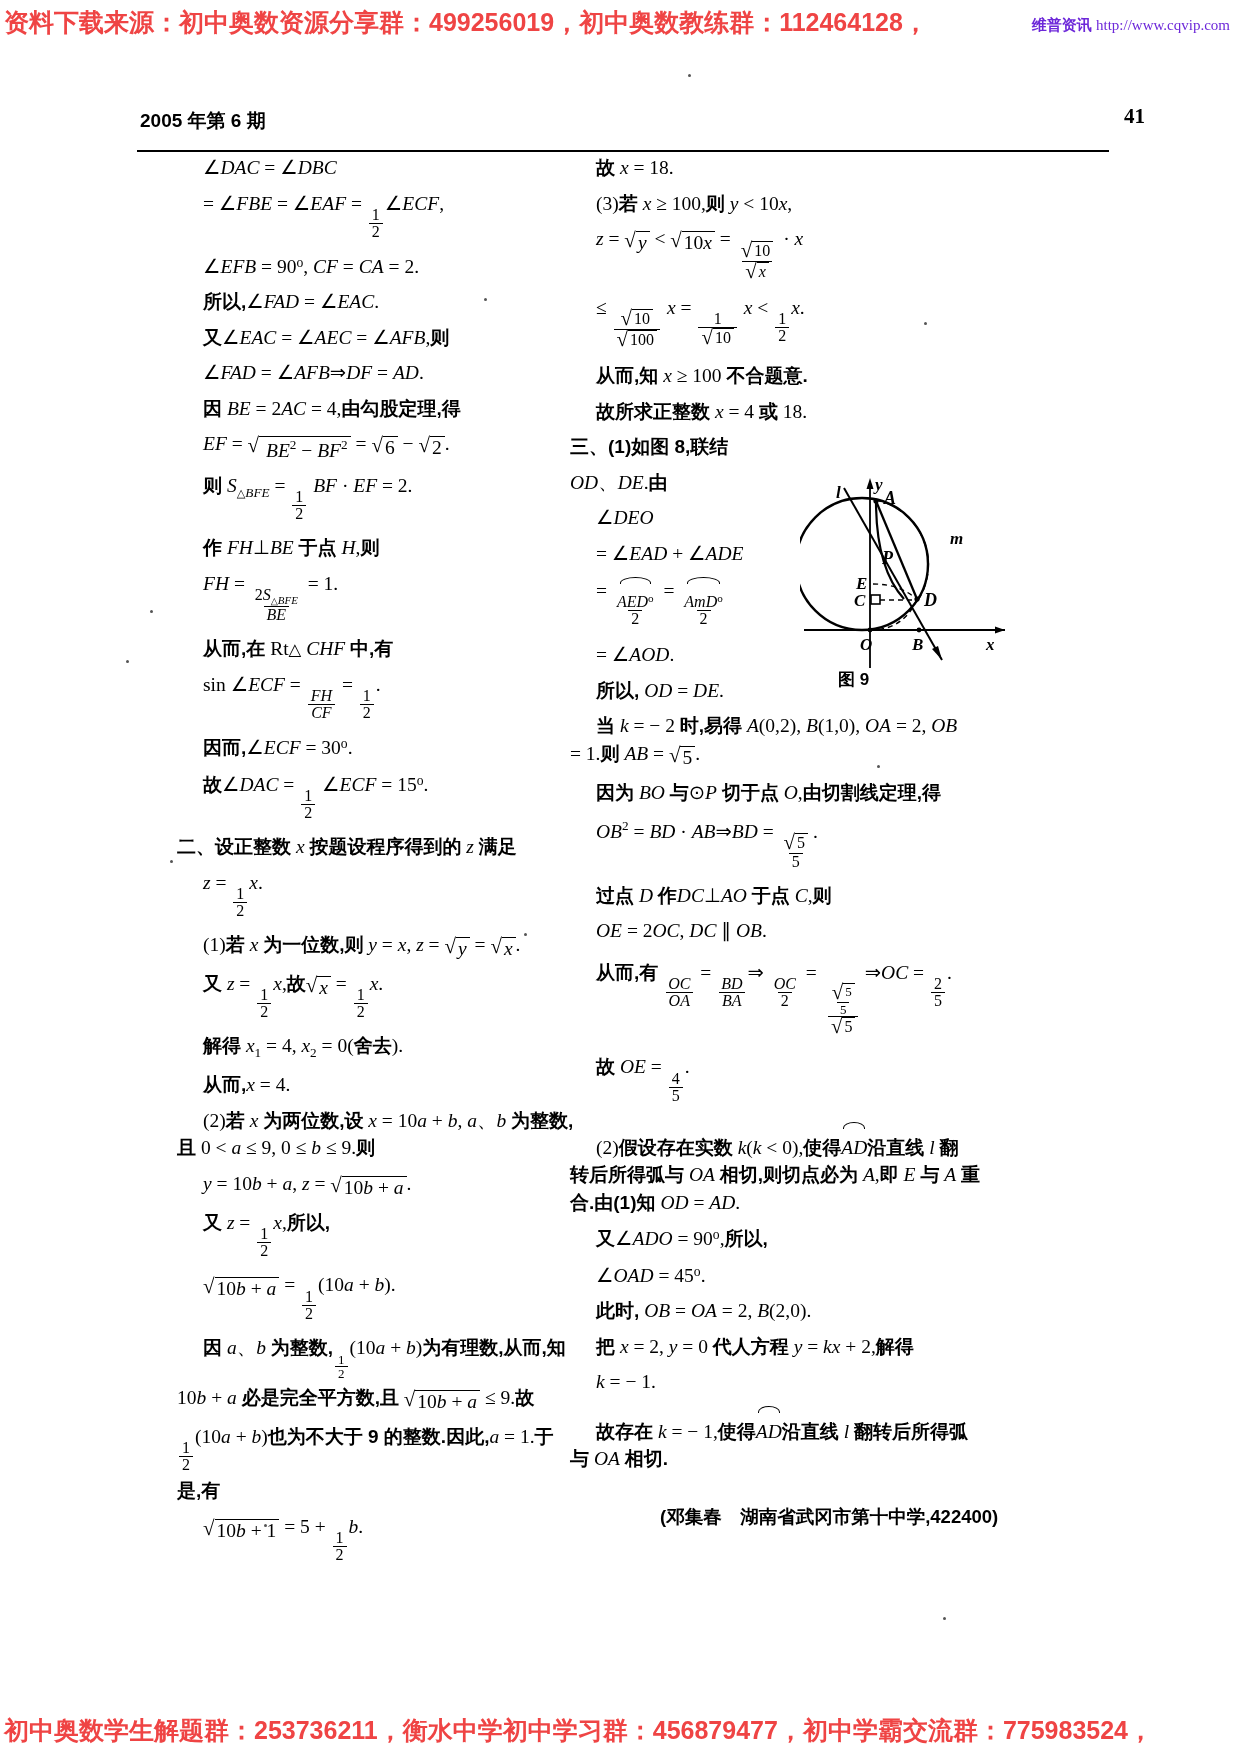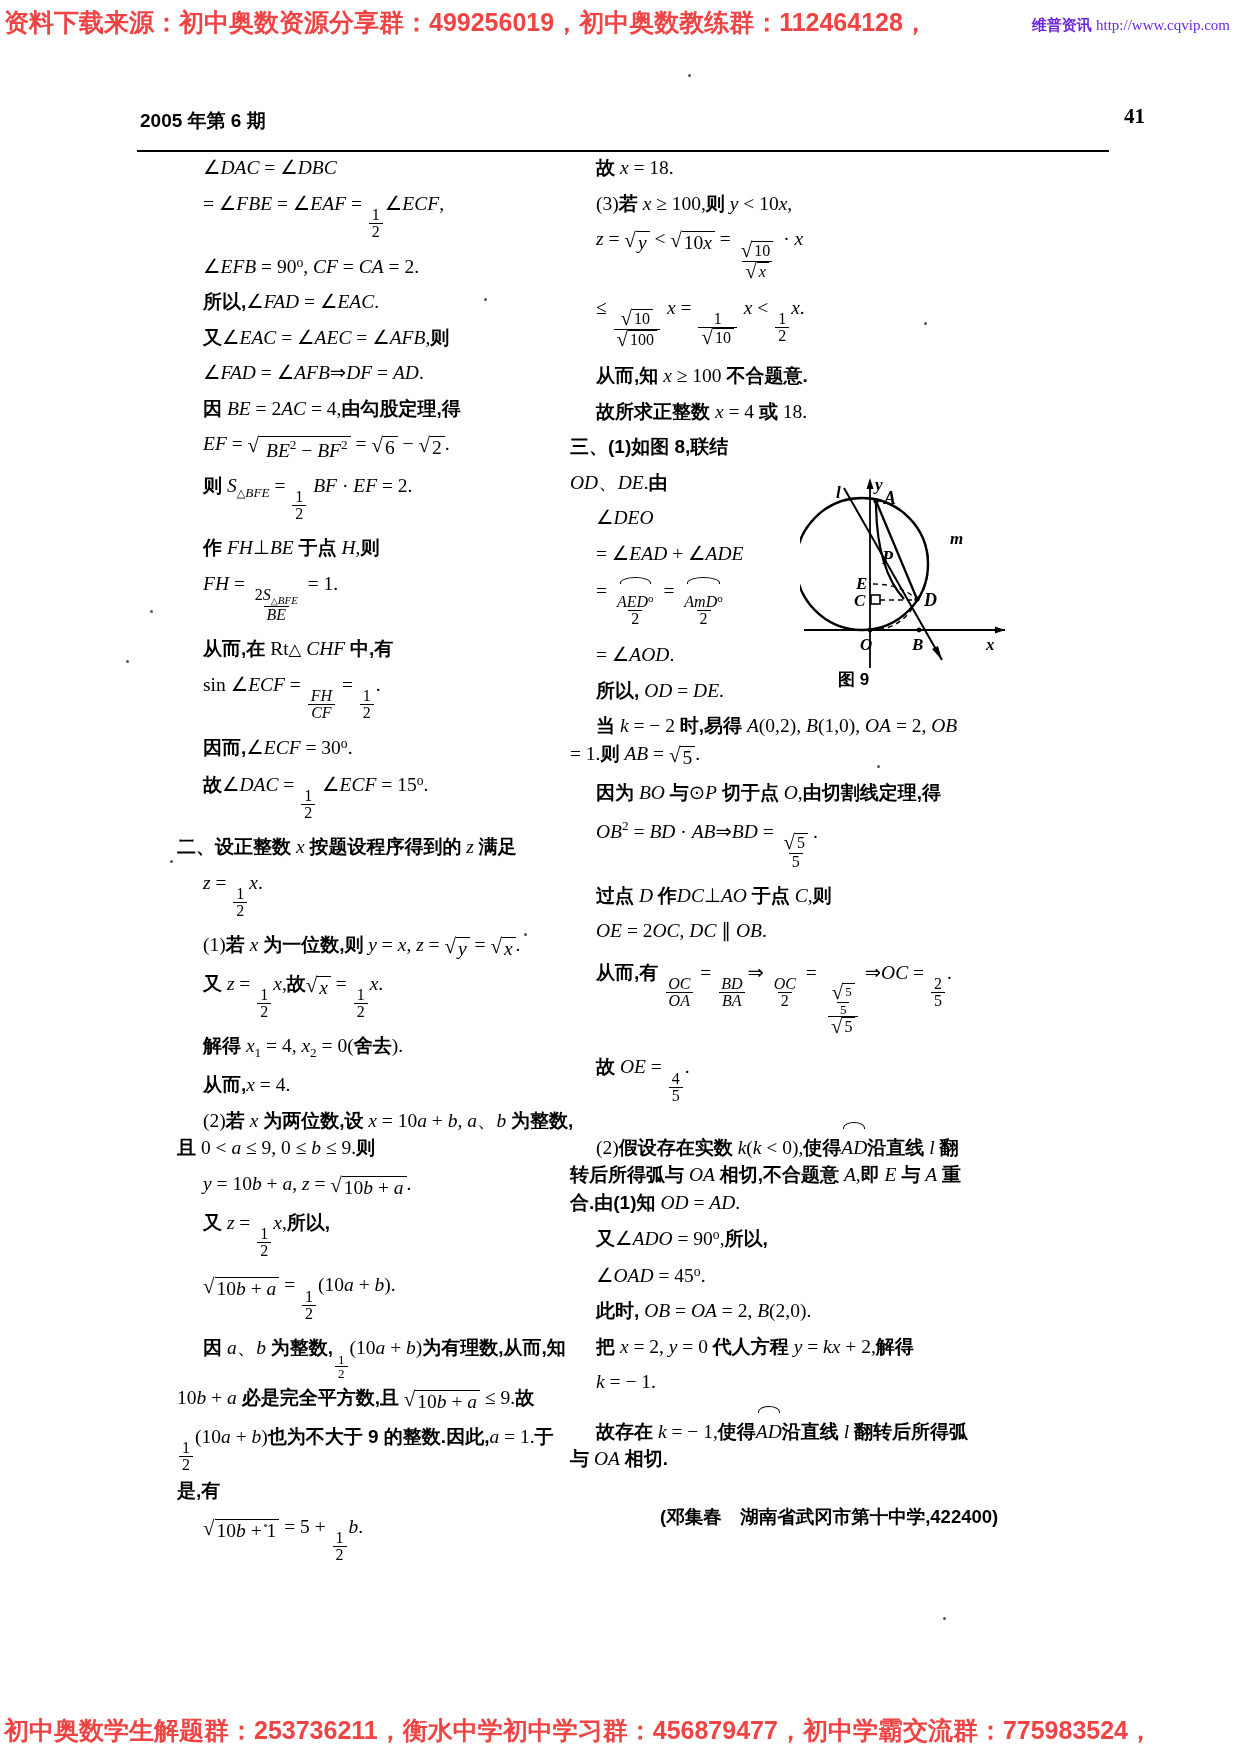--- a/index.html
+++ b/index.html
@@ -469,21 +469,21 @@
       <span class="cn">故</span> <i>OE</i> = <span class="frac">
           <span class="n">4</span>
           <span class="d">5</span>
         </span>.
     </p>
 
     <p class="ln ind" style="margin-top:20px;">
       (2)<span class="cn">假设存在实数</span> <i>k</i>(<i>k</i> &lt; 0),<span class="cn">使得</span><span class="arc"><i>AD</i></span><span class="cn">沿直线</span> <i>l</i> <span class="cn">翻</span>
     </p>
     <p class="ln">
-      <span class="cn">转后所得弧与</span> <i>OA</i> <span class="cn">相切,不合题意</span> <i>A</i>,<span class="cn">即</span> <i>E</i> <span class="cn">与</span> <i>A</i> <span class="cn">重</span>
+      <span class="cn">转后所得弧与</span> <i>OA</i> <span class="cn">相切,则切点必为</span> <i>A</i>,<span class="cn">即</span> <i>E</i> <span class="cn">与</span> <i>A</i> <span class="cn">重</span>
     </p>
     <p class="ln tall">
       <span class="cn">合.由(1)知</span> <i>OD</i> = <i>AD</i>.
     </p>
 
     <p class="ln ind tall">
       <span class="cn">又</span>∠<i>ADO</i> = 90<span class="deg">o</span>,<span class="cn">所以,</span>
     </p>
 
     <p class="ln ind tall">

